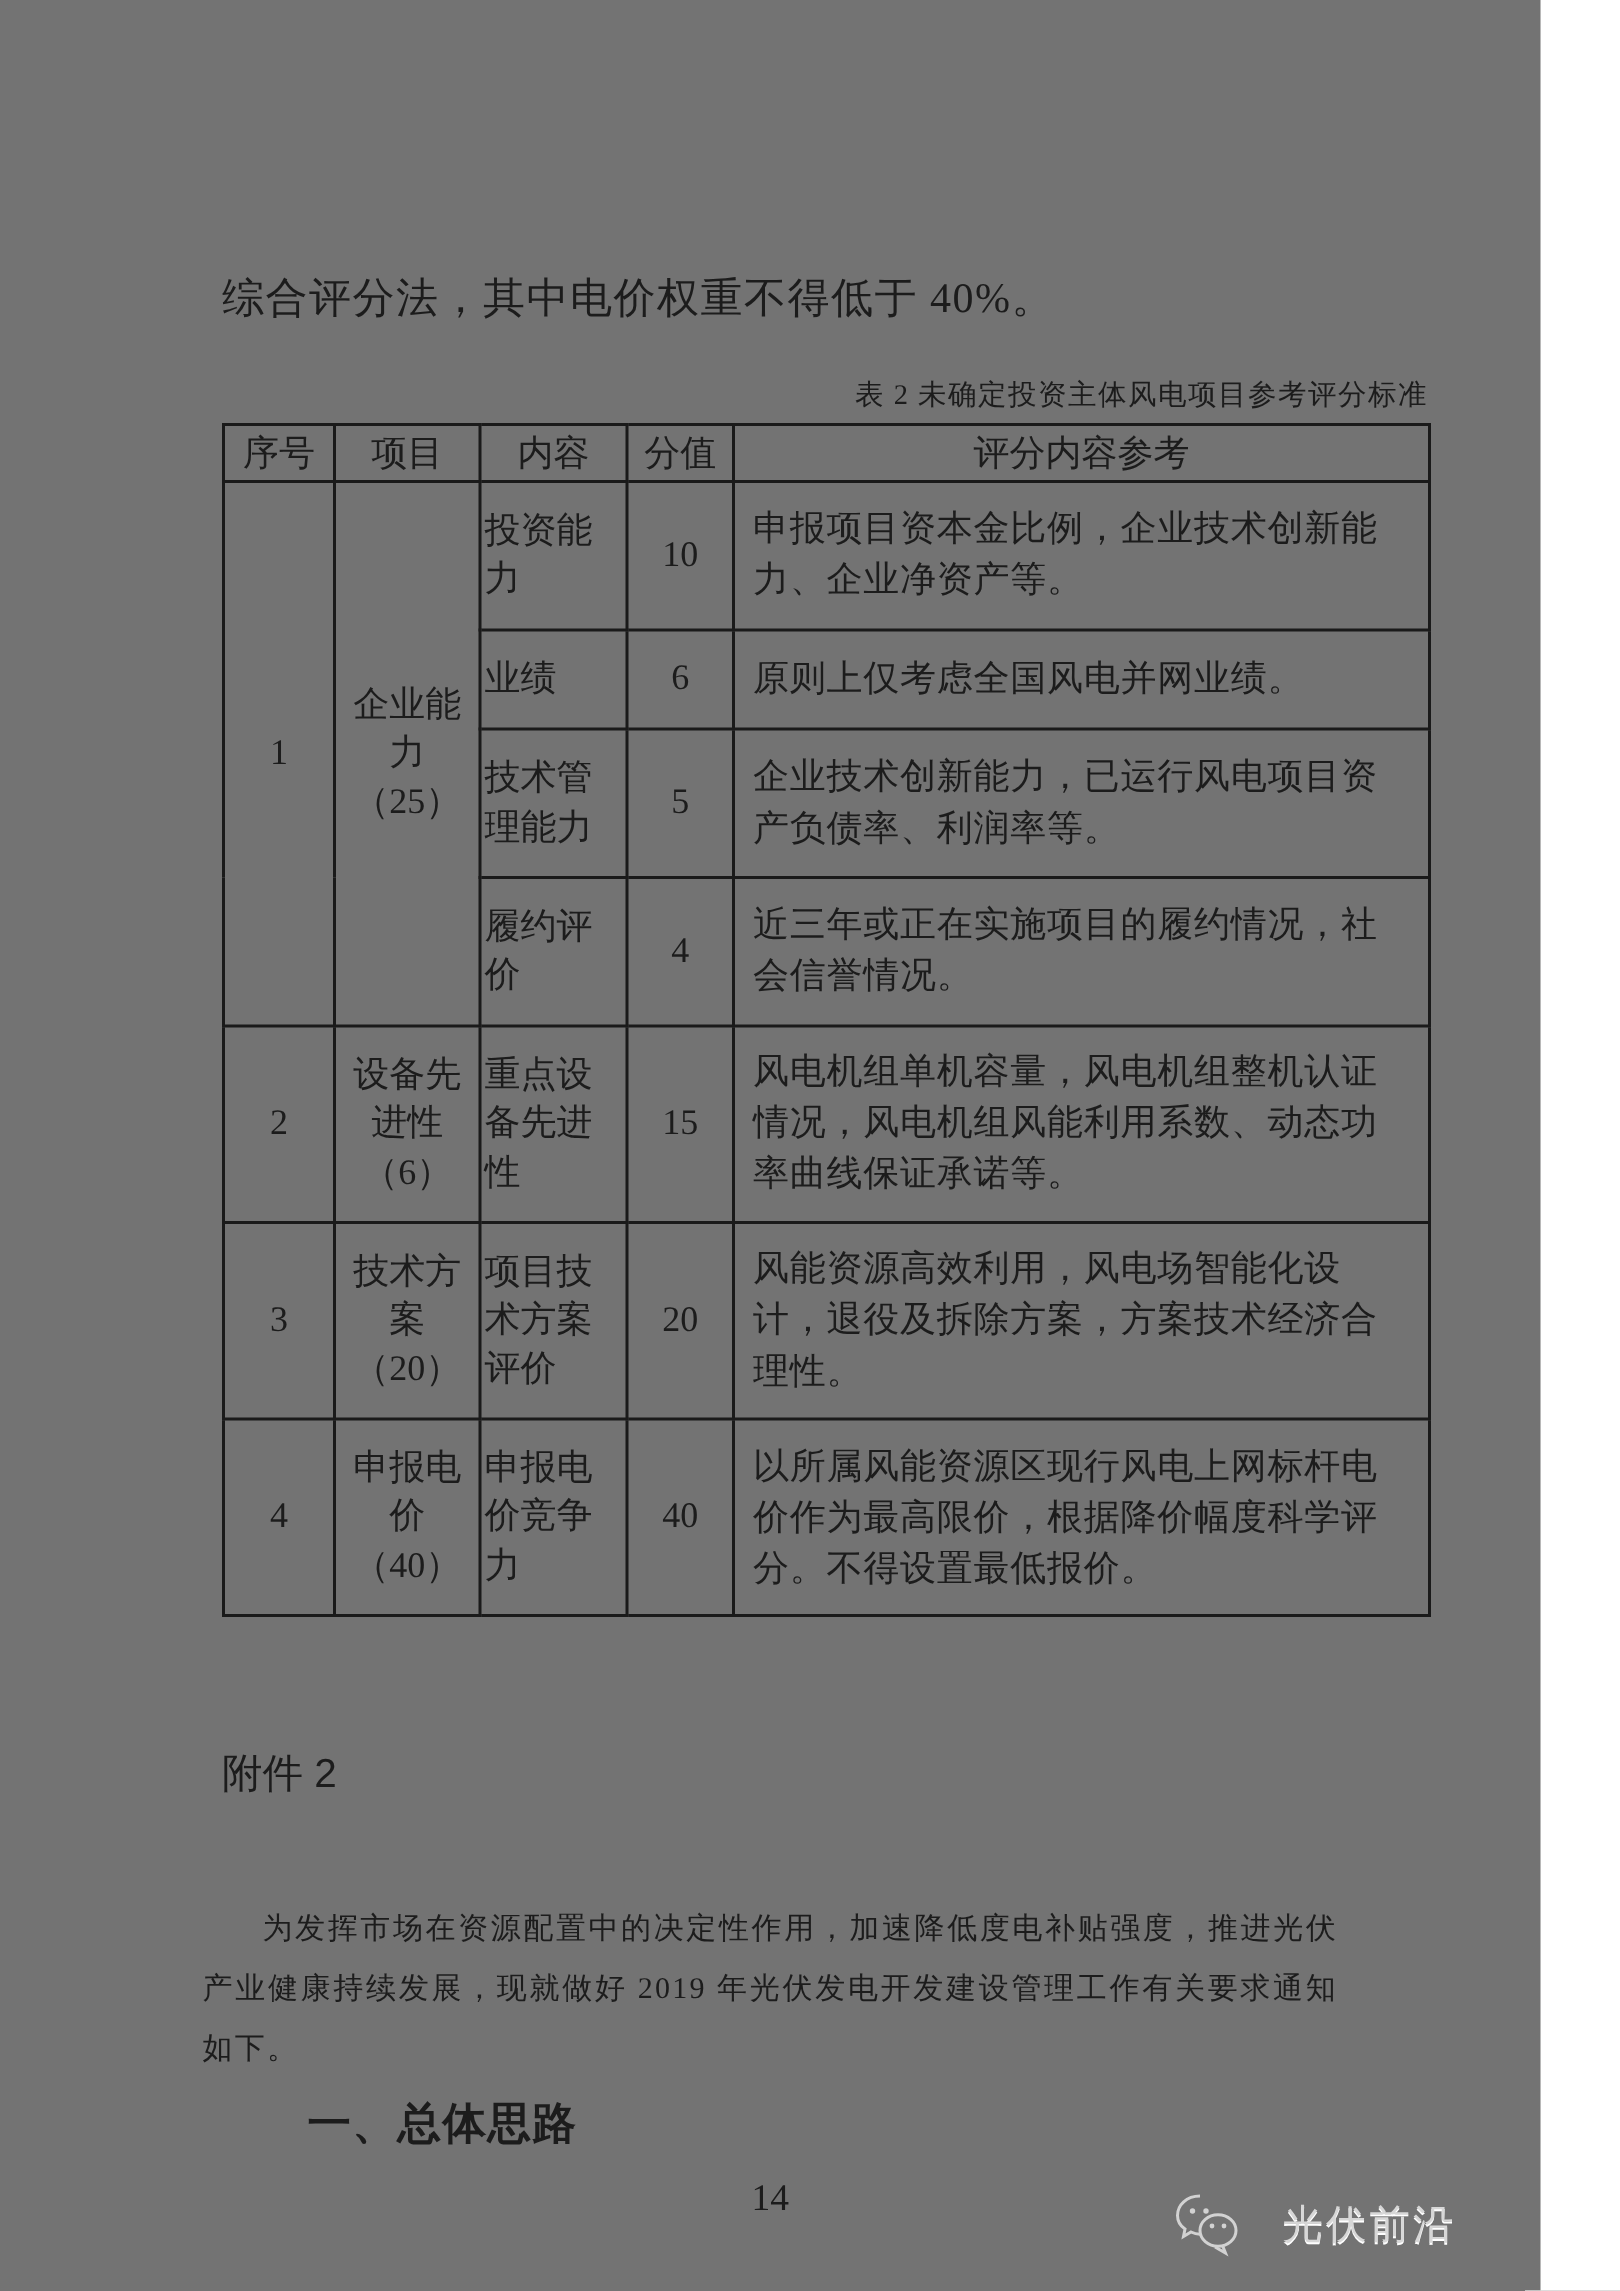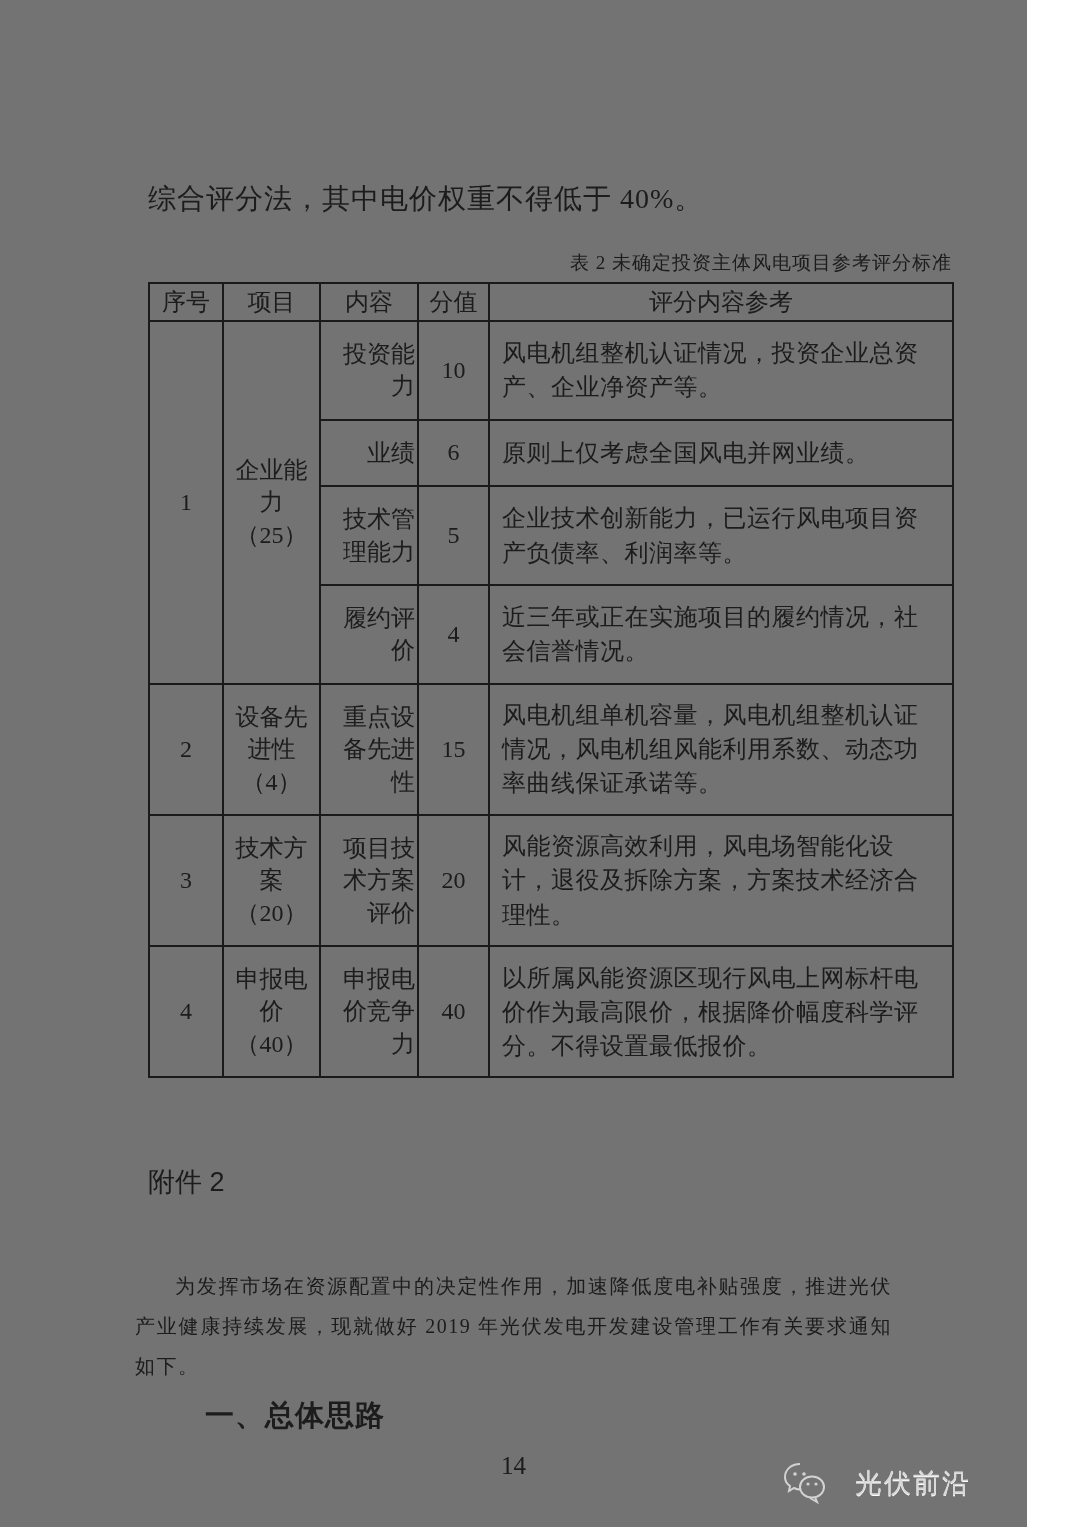--- a/index.html
+++ b/index.html
@@ -33,21 +33,21 @@
   }
   table.score-table td, table.score-table th {
     border: 2px solid #1a1a1a;
     font-weight: normal;
     font-size: 24px;
     vertical-align: middle;
   }
   th.col-header { font-size: 25px; height: 38px; text-align: center; }
   td.c-seq   { text-align: center; font-size: 26px; }
   td.c-proj  { text-align: center; white-space: pre-line; line-height: 1.35; padding: 0 2px; }
-  td.c-cont  { text-align: right; white-space: pre-line; line-height: 1.35; padding: 16px 2px; }
+  td.c-cont  { text-align: left; white-space: pre-line; line-height: 1.35; padding: 16px 2px; }
   td.c-score { text-align: center; font-size: 25px; }
   td.c-ref   { text-align: left; padding: 6px 12px; line-height: 1.42; letter-spacing: 0.5px; }
   .attachment {
     margin: 86px 0 0 148px;
     font-size: 27px;
     font-family: "Liberation Sans", "DejaVu Sans", sans-serif;
   }
   .doc-title {
     margin-top: 62px;
     text-align: center;
@@ -119,21 +119,21 @@
     </thead>
     <tbody>
       <tr style="height:72px">
         <td class="c-seq" rowspan="4">1</td>
         <td class="c-proj" rowspan="4">企业能
 力
 （25）</td>
         <td class="c-cont">投资能
 力</td>
         <td class="c-score">10</td>
-        <td class="c-ref">风电机组整机认证情况，投资企业总资产、企业净资产等。</td>
+        <td class="c-ref">申报项目资本金比例，企业技术创新能力、企业净资产等。</td>
       </tr>
       <tr style="height:45px">
         <td class="c-cont">业绩</td>
         <td class="c-score">6</td>
         <td class="c-ref">原则上仅考虑全国风电并网业绩。</td>
       </tr>
       <tr style="height:64px">
         <td class="c-cont">技术管
 理能力</td>
         <td class="c-score">5</td>
@@ -142,21 +142,21 @@
       <tr style="height:66px">
         <td class="c-cont">履约评
 价</td>
         <td class="c-score">4</td>
         <td class="c-ref">近三年或正在实施项目的履约情况，社会信誉情况。</td>
       </tr>
       <tr style="height:104px">
         <td class="c-seq">2</td>
         <td class="c-proj">设备先
 进性
-（4）</td>
+（6）</td>
         <td class="c-cont">重点设
 备先进
 性</td>
         <td class="c-score">15</td>
         <td class="c-ref">风电机组单机容量，风电机组整机认证情况，风电机组风能利用系数、动态功率曲线保证承诺等。</td>
       </tr>
       <tr style="height:100px">
         <td class="c-seq">3</td>
         <td class="c-proj">技术方
 案

